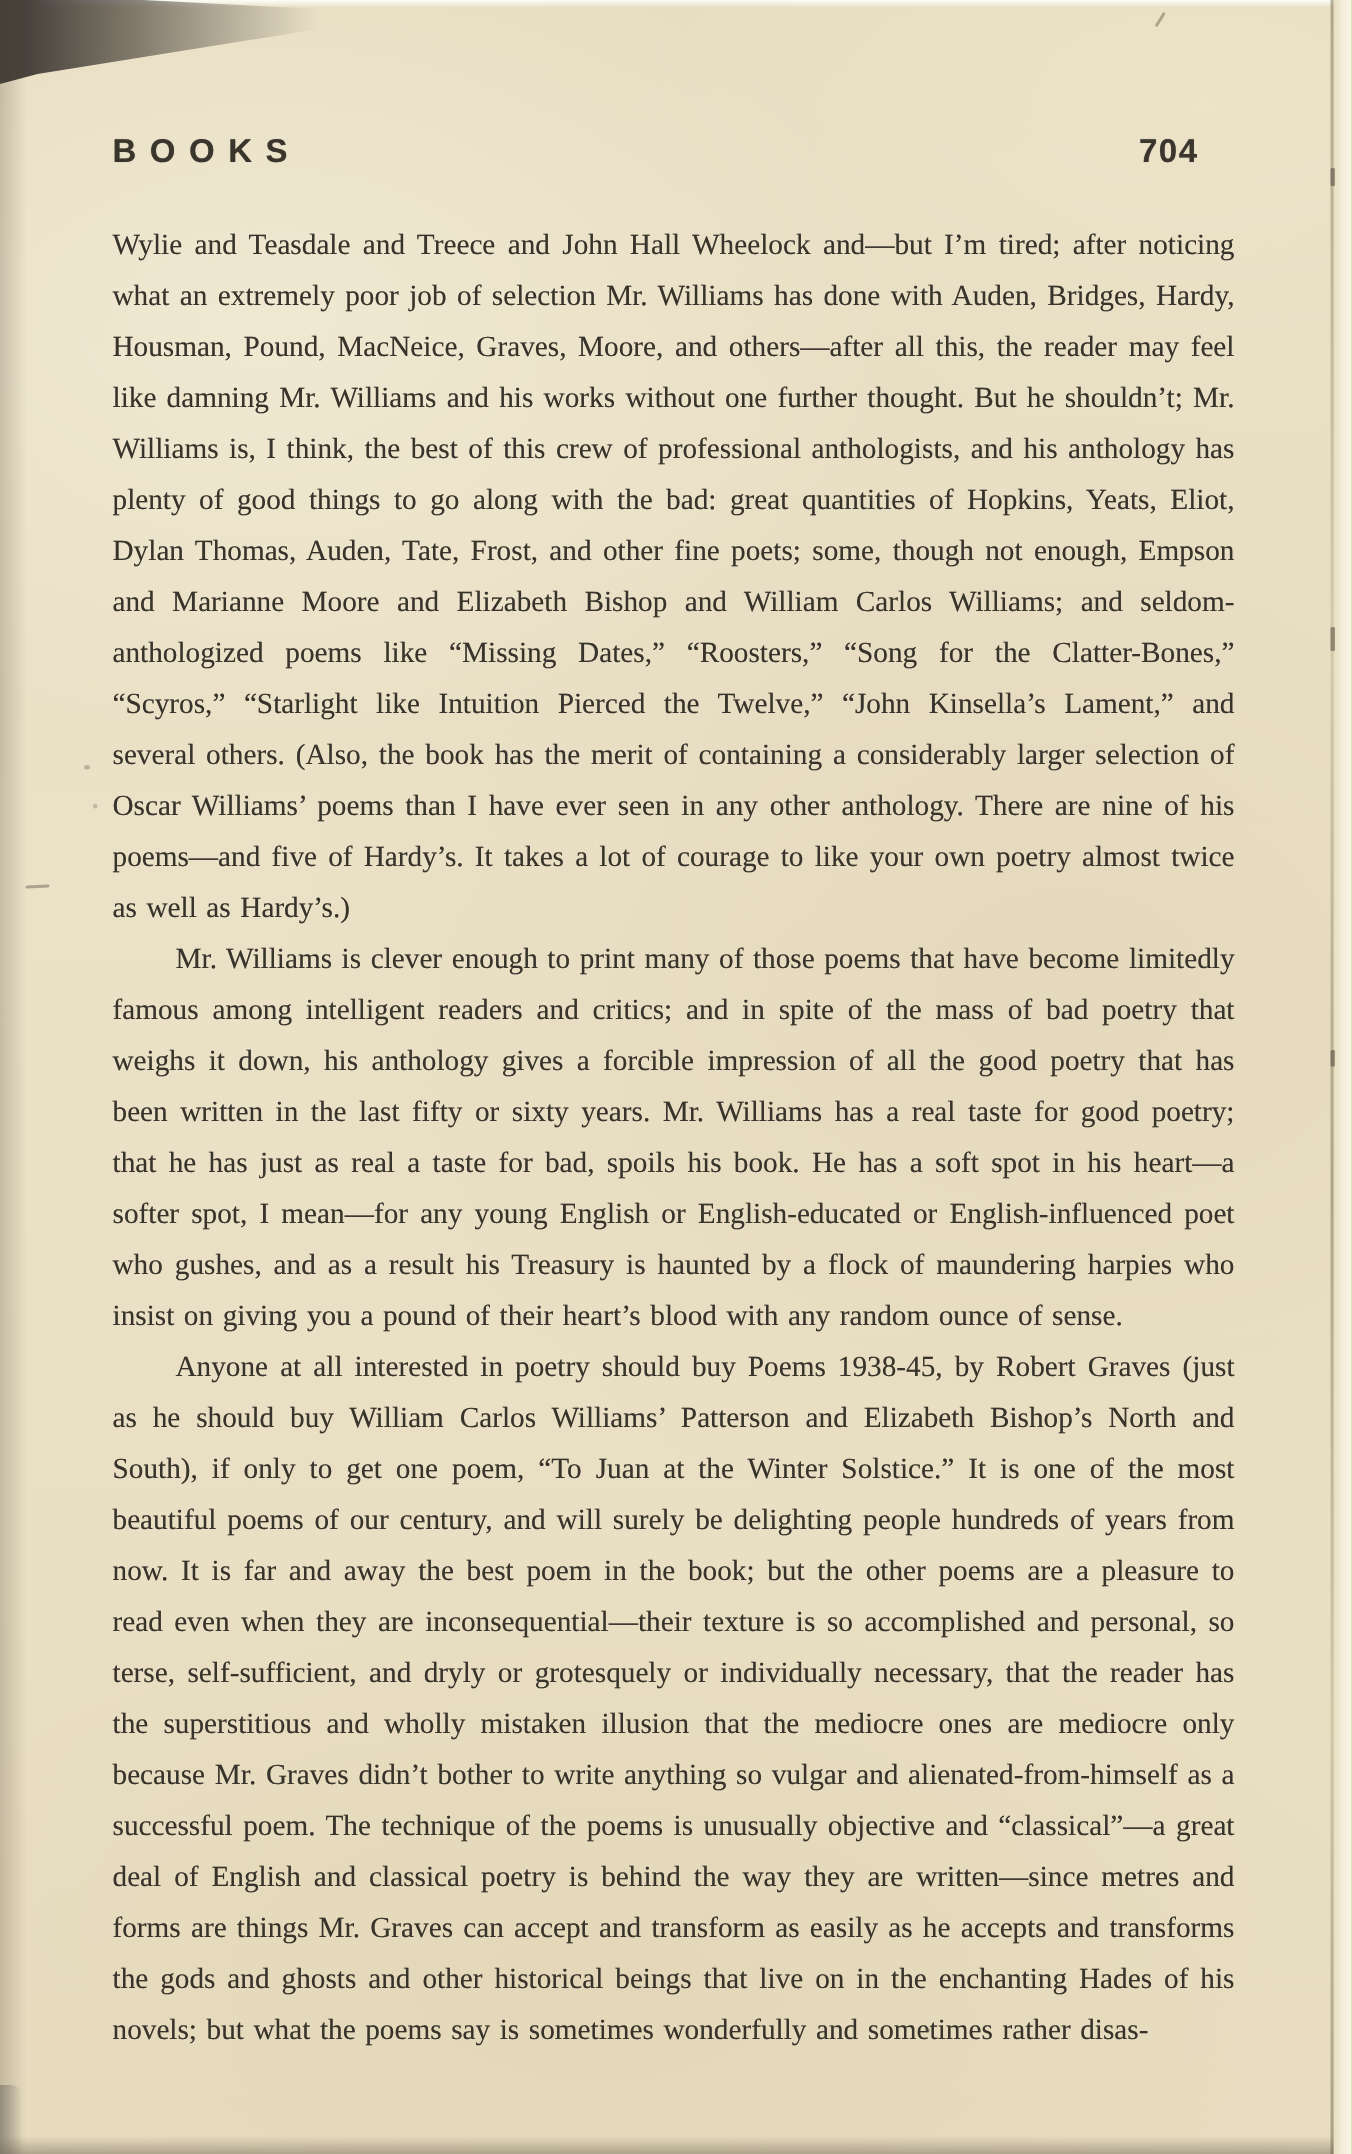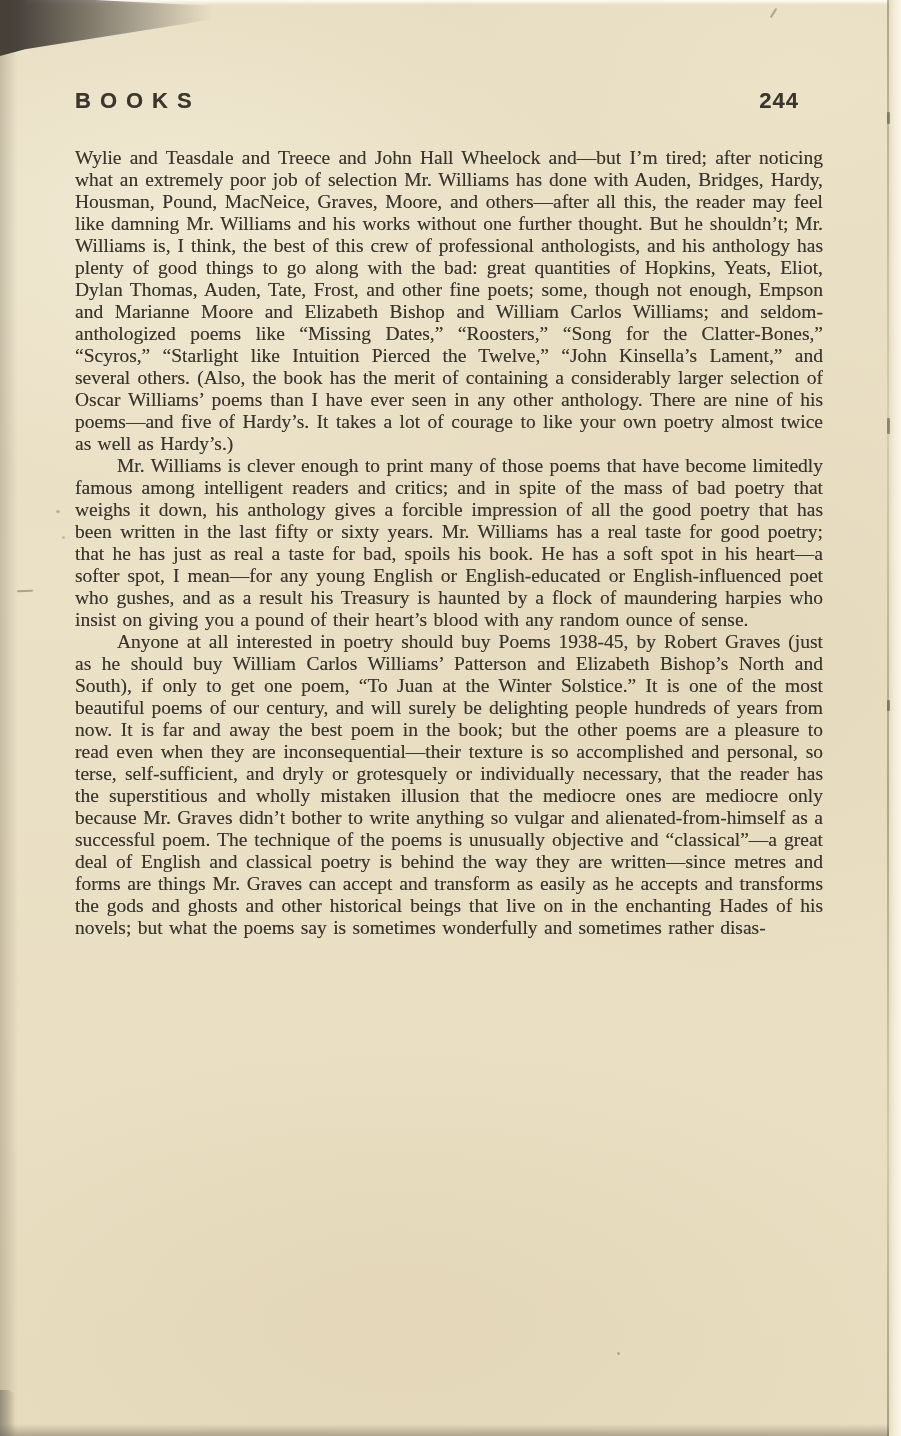--- a/index.html
+++ b/index.html
@@ -151,21 +151,21 @@
   }
   .page-number {
     font-size: 22px;
     letter-spacing: 1px;
     margin-right: 24px;
     text-shadow: 0 0 0.5px rgba(58,54,46,0.55);
   }
   .text-column {
     margin-top: 33px;
     font-size: 19.5px;
-    line-height: 22px;
+    line-height: 34px;
     text-align: justify;
     text-shadow: 0 0 0.4px rgba(56,52,44,0.5);
   }
   .text-column p {
     margin: 0;
     word-spacing: 1.5px;
   }
   .text-column p.indent {
     text-indent: 42px;
   }
@@ -173,21 +173,21 @@
 </style>
 </head>
 <body>
 
 <div class="scan">
 
   <div class="page">
     <div class="content">
       <div class="page-header">
         <span class="page-title">BOOKS</span>
-        <span class="page-number">244</span>
+        <span class="page-number">704</span>
       </div>
       <div class="text-column" id="text-column">
           <p><span>Wylie and Teasdale and Treece and John Hall Wheelock and—but I’m tired; after noticing what an extremely poor job of selection Mr. Williams has done with Auden, Bridges, Hardy, Housman, Pound, MacNeice, Graves, Moore, and others—after all this, the reader may feel like damning Mr. Williams and his works without one further thought. But he shouldn’t; Mr. Williams is, I think, the best of this crew of professional anthologists, and his anthology has plenty of good things to go along with the bad: great quantities of Hopkins, Yeats, Eliot, Dylan Thomas, Auden, Tate, Frost, and other fine poets; some, though not enough, Empson and Marianne Moore and Elizabeth Bishop and William Carlos Williams; and seldom-anthologized poems like “Missing Dates,” “Roosters,” “Song for the Clatter-Bones,” “Scyros,” “Starlight like Intuition Pierced the Twelve,” “John Kinsella’s Lament,” and several others. (Also, the book has the merit of containing a considerably larger selection of Oscar Williams’ poems than I have ever seen in any other anthology. There are nine of his poems—and five of Hardy’s. It takes a lot of courage to like your own poetry almost twice as well as Hardy’s.)</span></p>
           <p class="indent"><span>Mr. Williams is clever enough to print many of those poems that have become limitedly famous among intelligent readers and critics; and in spite of the mass of bad poetry that weighs it down, his anthology gives a forcible impression of all the good poetry that has been written in the last fifty or sixty years. Mr. Williams has a real taste for good poetry; that he has just as real a taste for bad, spoils his book. He has a soft spot in his heart—a softer spot, I mean—for any young English or English-educated or English-influenced poet who gushes, and as a result his Treasury is haunted by a flock of maundering harpies who insist on giving you a pound of their heart’s blood with any random ounce of sense.</span></p>
           <p class="indent"><span>Anyone at all interested in poetry should buy </span><span class="it">Poems 1938-45,</span><span> by Robert Graves (just as he should buy William Carlos Williams’ </span><span class="it">Patterson</span><span> and Elizabeth Bishop’s </span><span class="it">North and South</span><span>), if only to get one poem, “To Juan at the Winter Solstice.” It is one of the most beautiful poems of our century, and will surely be delighting people hundreds of years from now. It is far and away the best poem in the book; but the other poems are a pleasure to read even when they are inconsequential—their texture is so accomplished and personal, so terse, self-sufficient, and dryly or grotesquely or individually necessary, that the reader has the superstitious and wholly mistaken illusion that the mediocre ones are mediocre only because Mr. Graves didn’t bother to write anything so vulgar and alienated-from-himself as a successful poem. The technique of the poems is unusually objective and “classical”—a great deal of English and classical poetry is behind the way they are written—since metres and forms are things Mr. Graves can accept and transform as easily as he accepts and transforms the gods and ghosts and other historical beings that live on in the enchanting Hades of his novels; but what the poems say is sometimes wonderfully and sometimes rather disas-</span></p>
         </div>
     </div>
   </div>
 
   <div class="top-white"></div>

